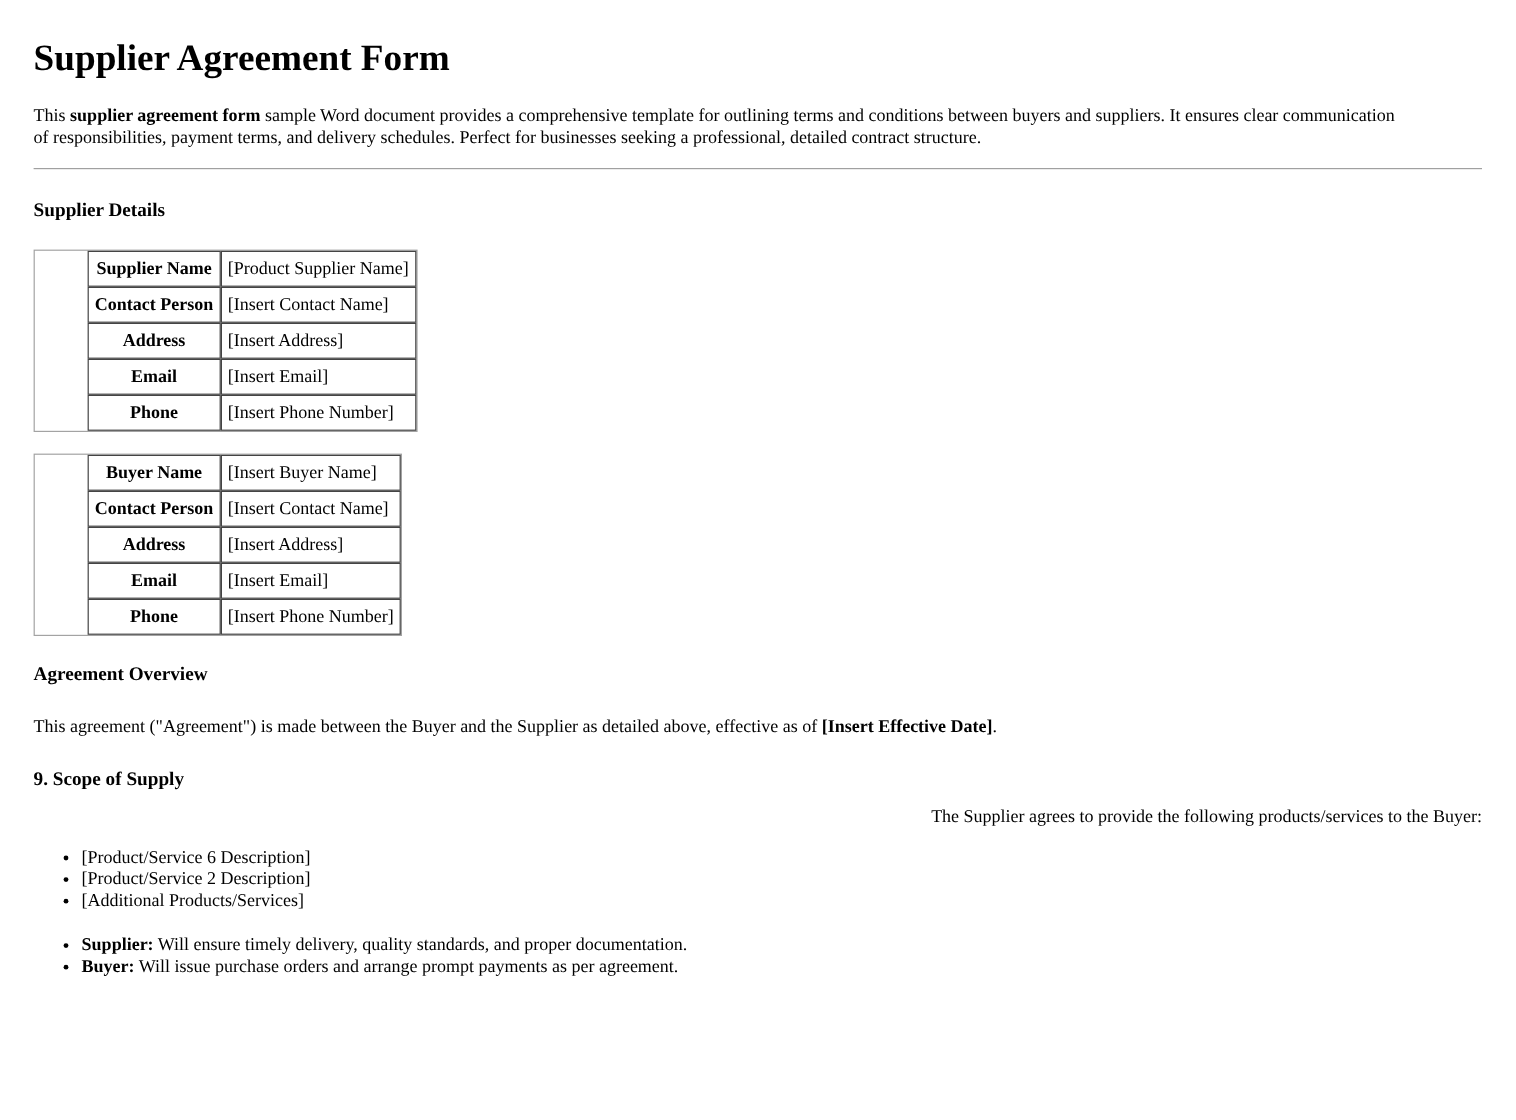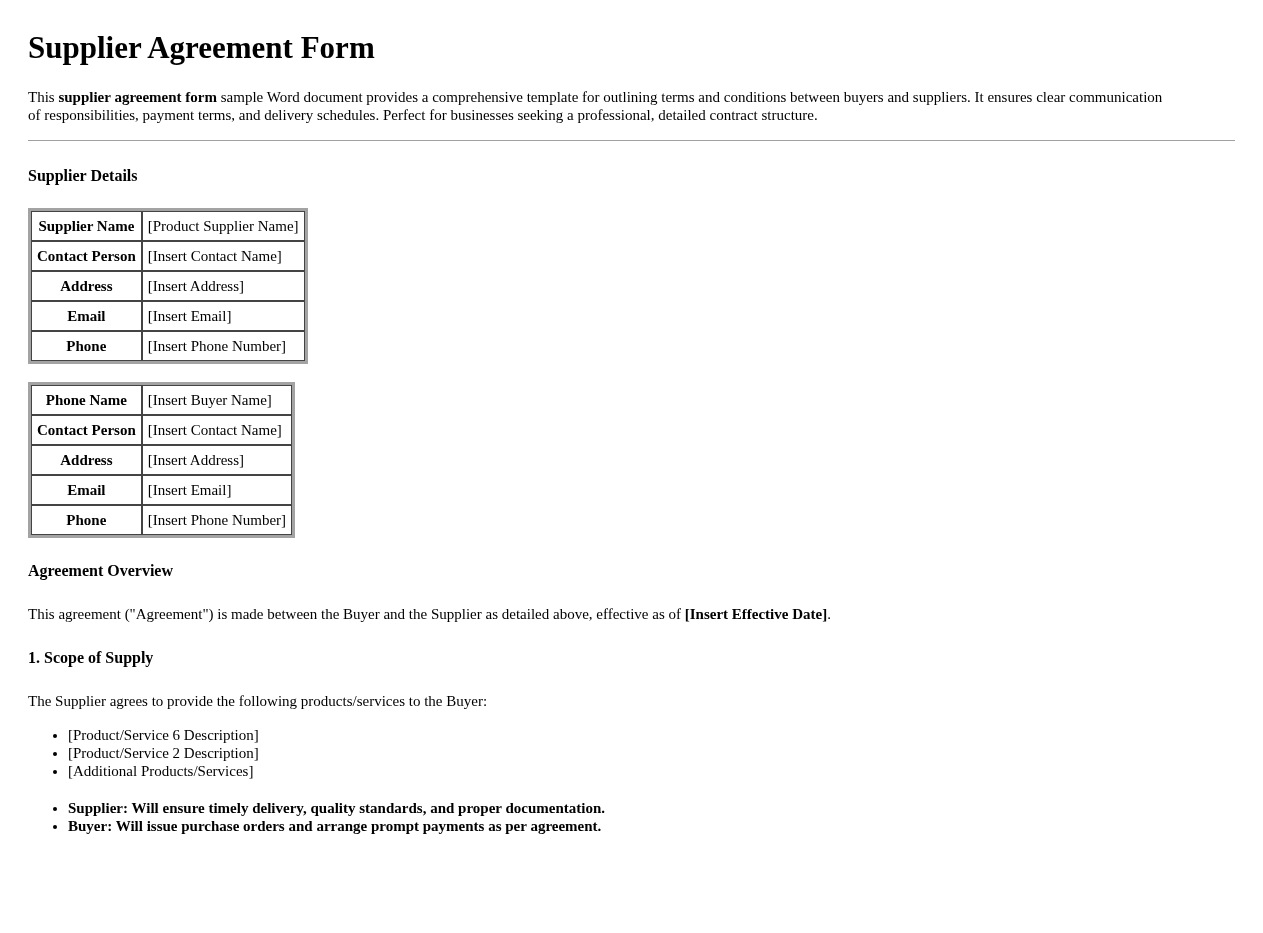--- a/index.html
+++ b/index.html
@@ -32,21 +32,22 @@
   }
   h2 {
     font-size: 16px;
     font-weight: bold;
     margin: 0;
     line-height: 28px;
   }
   table {
     border-collapse: separate;
     border-spacing: 0;
-    border: 3px solid #a3a3a3;
+    border: 1px solid #a3a3a3;
+    padding-left: 44px;
   }
   td {
     border: 1px solid #444;
     height: 28px;
     padding: 0 5px;
     font-size: 15px;
     line-height: 18px;
   }
   td.label { font-weight: bold; text-align: center; }
   p { margin: 0; line-height: 18px; }
@@ -85,21 +86,21 @@
     <tr>
       <td class="label">Phone</td>
       <td>[Insert Phone Number]</td>
     </tr>
   </tbody>
     </table>
 
   <table style="margin-top:18px;">
     <tbody>
         <tr>
-      <td class="label">Phone Name</td>
+      <td class="label">Buyer Name</td>
       <td>[Insert Buyer Name]</td>
     </tr>
     <tr>
       <td class="label">Contact Person</td>
       <td>[Insert Contact Name]</td>
     </tr>
     <tr>
       <td class="label">Address</td>
       <td>[Insert Address]</td>
     </tr>
@@ -110,25 +111,25 @@
     <tr>
       <td class="label">Phone</td>
       <td>[Insert Phone Number]</td>
     </tr>
   </tbody>
     </table>
 
   <h2 style="margin-top:19px;">Agreement Overview</h2>
   <p style="margin-top:20px;"><span>This agreement ("Agreement") is made between the Buyer and the Supplier as detailed above, effective as of </span><b>[Insert Effective Date]</b><span>.</span></p>
 
-  <h2 style="margin-top:21px;">1. Scope of Supply</h2>
-  <p style="margin-top:20px;">The Supplier agrees to provide the following products/services to the Buyer:</p>
+  <h2 style="margin-top:21px;">9. Scope of Supply</h2>
+  <p style="margin-top:8px;text-align:right;">The Supplier agrees to provide the following products/services to the Buyer:</p>
   <ul style="margin-top:16px;">
     <li>[Product/Service 6 Description]</li>
     <li>[Product/Service 2 Description]</li>
     <li>[Additional Products/Services]</li>
   </ul>
 
-  <ul style="margin-top:19px;font-weight:bold;">
+  <ul style="margin-top:19px;">
     <li><b>Supplier:</b><span> Will ensure timely delivery, quality standards, and proper documentation.</span></li>
     <li><b>Buyer:</b><span> Will issue purchase orders and arrange prompt payments as per agreement.</span></li>
   </ul>
 </div>
 
 </body></html>

